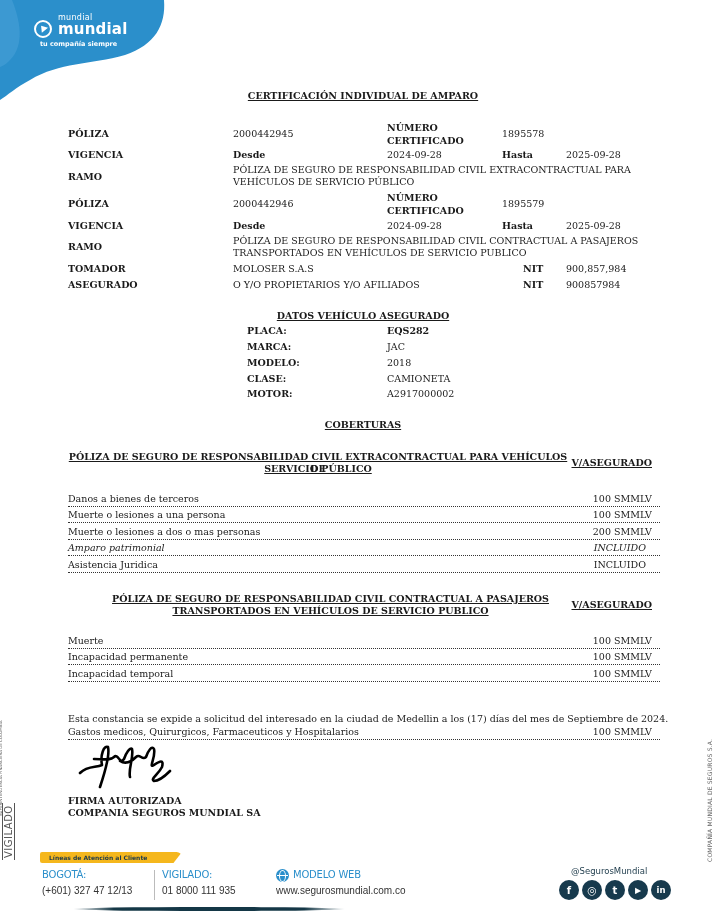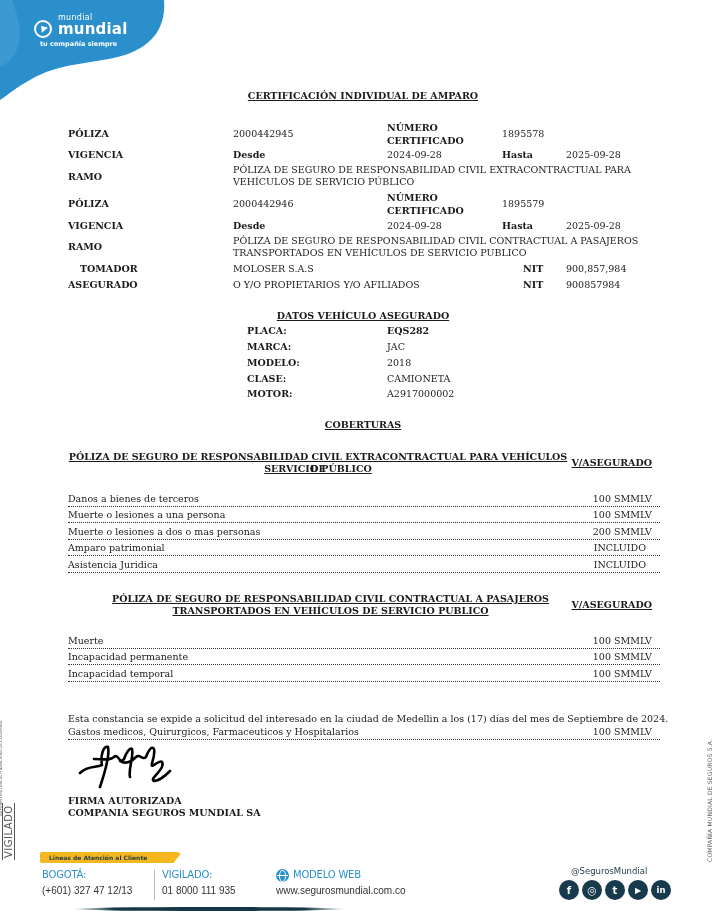--- a/index.html
+++ b/index.html
@@ -99,21 +99,21 @@
   <span class="val" style="left:387px; top:220px;">2024-09-28</span>
   <span class="lbl" style="left:502px; top:220px;">Hasta</span>
   <span class="val" style="left:566px; top:220px;">2025-09-28</span>
 
   <span class="lbl" style="left:68px; top:241px;">RAMO</span>
   <span class="val" style="left:233px; top:235px;">PÓLIZA DE SEGURO DE RESPONSABILIDAD CIVIL CONTRACTUAL A PASAJEROS</span>
   <span class="val" style="left:233px; top:247px;">TRANSPORTADOS EN VEHÍCULOS DE SERVICIO PUBLICO</span>
 </div>
 
 <div>
-  <span class="lbl" style="left:80px; top:263px;">TOMADOR</span>
+  <span class="lbl" style="left:68px; top:263px;">TOMADOR</span>
   <span class="val" style="left:233px; top:263px;">MOLOSER S.A.S</span>
   <span class="lbl" style="left:523px; top:263px;">NIT</span>
   <span class="val" style="left:566px; top:263px;">900,857,984</span>
 
   <span class="lbl" style="left:68px; top:279px;">ASEGURADO</span>
   <span class="val" style="left:233px; top:279px;">O Y/O PROPIETARIOS Y/O AFILIADOS</span>
   <span class="lbl" style="left:523px; top:279px;">NIT</span>
   <span class="val" style="left:566px; top:279px;">900857984</span>
 </div>
 
@@ -143,21 +143,21 @@
   <span class="cv" style="right:8px;">100 SMMLV</span>
 </div>
 <div class="cov-row" style="top:506.5px;">
   <span class="cn">Muerte o lesiones a una persona</span>
   <span class="cv" style="right:8px;">100 SMMLV</span>
 </div>
 <div class="cov-row" style="top:523px;">
   <span class="cn">Muerte o lesiones a dos o mas personas</span>
   <span class="cv" style="right:8px;">200 SMMLV</span>
 </div>
-<div class="cov-row" style="top:539.5px;">
+<div class="cov-row" style="top:539.5px;font-style:italic;">
   <span class="cn">Amparo patrimonial</span>
   <span class="cv" style="right:14px;">INCLUIDO</span>
 </div>
 <div class="cov-row" style="top:556px;">
   <span class="cn">Asistencia Juridica</span>
   <span class="cv" style="right:14px;">INCLUIDO</span>
 </div>
 
 <div class="cov-head" style="top:593px; height:26px;">
   <div class="ht" style="left:0; width:525px; top:0;">PÓLIZA DE SEGURO DE RESPONSABILIDAD CIVIL CONTRACTUAL A PASAJEROS</div>

